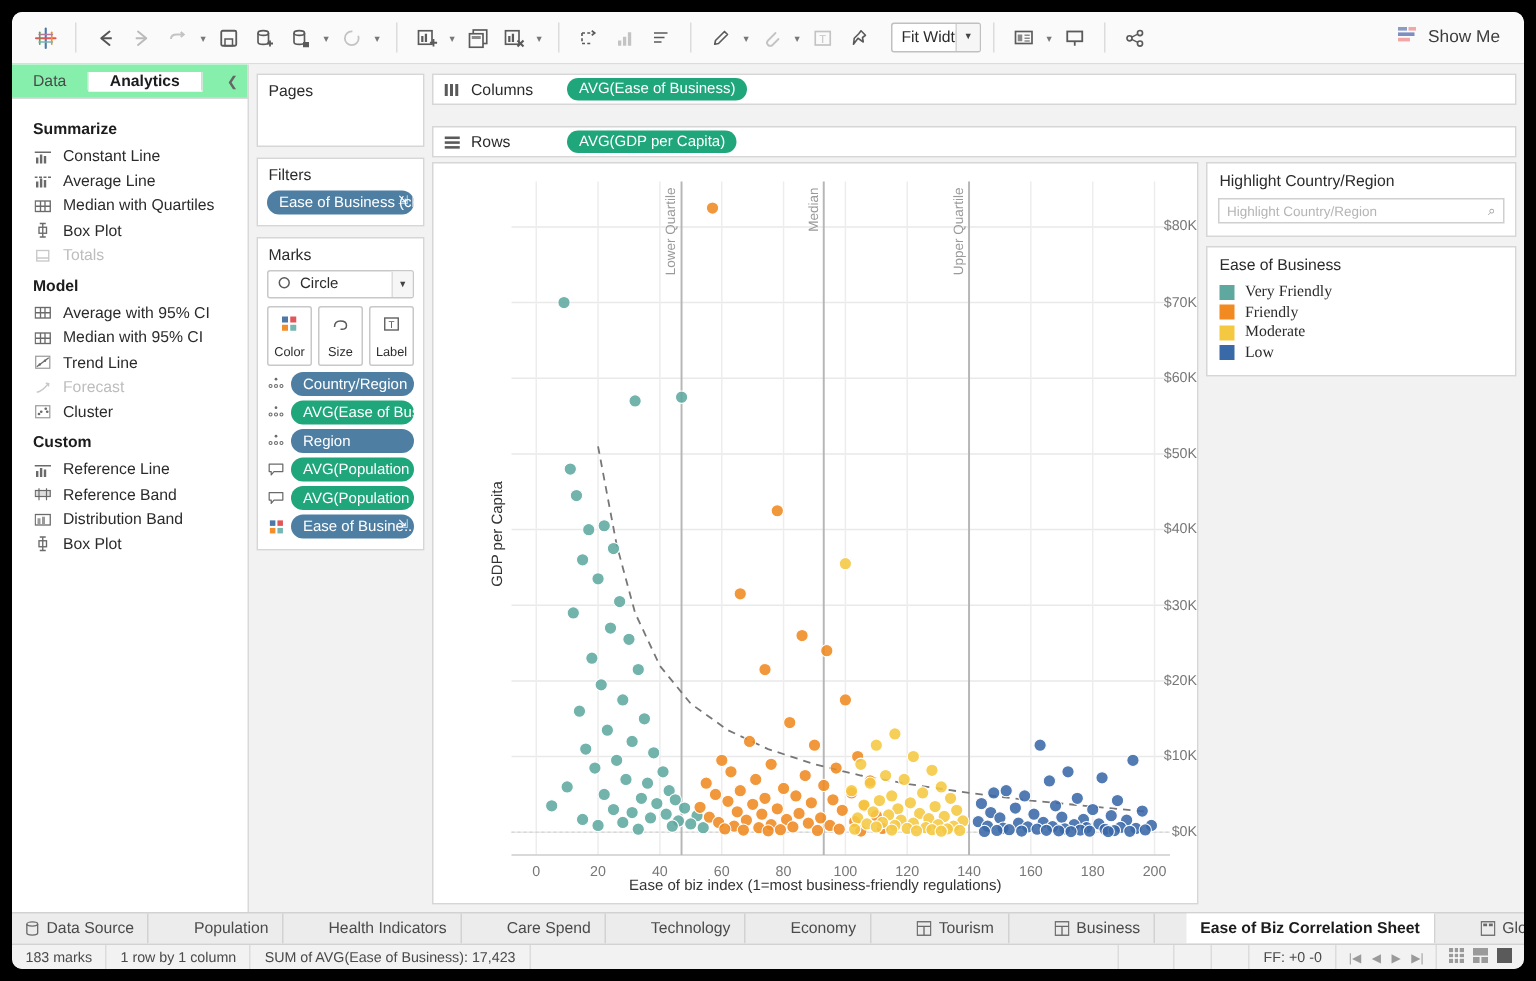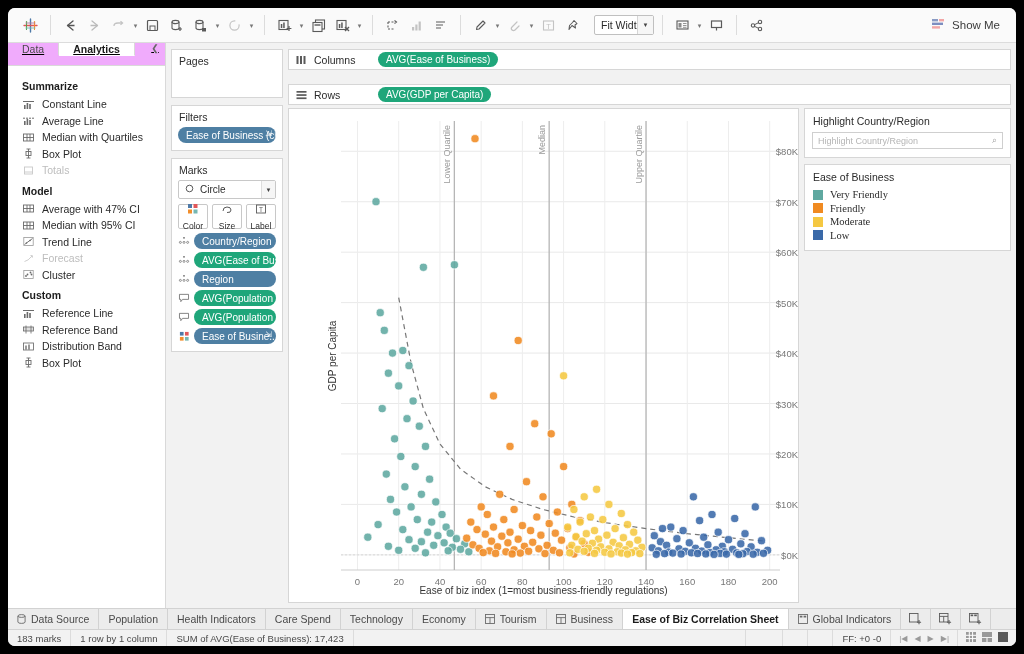--- a/index.html
+++ b/index.html
@@ -90,25 +90,24 @@
   .leftpanel {
     width: 158px;
     background: #ffffff;
     border-right: 1px solid #d9d9d9;
     display: flex; flex-direction: column;
     flex: 0 0 158px;
   }
   .lp-tabs {
     height: 23px;
     display: flex;
-    background: #f0abfc;
+    background: #86efac;
     border-bottom: 1px solid #d9d9d9;
-    align-items: flex-start;
+    align-items: center;
     position: relative;
-    text-decoration: underline;
   }
   .lp-tab {
     padding: 0 14px;
     display: flex; align-items: center;
     font-size: 10.5px; color: #4a4a4a;
     border-right: 1px solid #d9d9d9;
   }
   .lp-tab.active {
     background: #ffffff;
     font-weight: bold;
@@ -189,21 +188,21 @@
   .mark-type .arrowbox {
     position: absolute; right: 0; top: 0; bottom: 0;
     width: 14px;
     border-left: 1px solid #ddd;
     background: #f6f6f6;
     display: flex; align-items: center; justify-content: center;
     font-size: 6px; color: #444;
   }
   .mark-btn-row { display: flex; gap: 4px; margin-bottom: 4px; }
   .mark-btn {
-    width: 34px; height: 25px;
+    width: 34px; height: 40px;
     border: 1px solid #c8c8c8;
     background: #fff;
     border-radius: 2px;
     display: flex; flex-direction: column;
     align-items: center; justify-content: center;
     gap: 6px;
     font-size: 8.5px; color: #2b2b2b;
   }
   .mark-btn .mb-ic { height: 13px; display: flex; align-items: center; }
   .mark-pill-row {
@@ -300,20 +299,21 @@
     white-space: nowrap;
   }
 
   
   .sheettabs {
     height: 21px;
     background: #ececec;
     border-top: 1px solid #d2d2d2;
     display: flex; align-items: stretch;
     flex: 0 0 21px;
+    gap: 21px;
   }
   .stab {
     display: flex; align-items: center; gap: 5px;
     padding: 0 9px;
     font-size: 10.5px; color: #4a4a4a;
     border-right: 1px solid #d2d2d2;
     white-space: nowrap;
   }
   .stab.active { background: #ffffff; font-weight: bold; color: #1c1c1c; }
   .stab .t-ic { font-size: 9px; color: #6a6a6a; display: flex; align-items: center; }
@@ -601,21 +601,21 @@
         <div class="an-group-title">Model</div>
         <div class="an-item">
           <span class="an-ic">
               <svg width="11" height="11" viewBox="0 0 11 11">
                 <rect x="0.5" y="2" width="10" height="7" fill="none" stroke="#6a6a6a" stroke-width="0.9"></rect>
                 <line x1="0.5" y1="5.5" x2="10.5" y2="5.5" stroke="#6a6a6a" stroke-width="0.9"></line>
                 <line x1="4" y1="2" x2="4" y2="9" stroke="#6a6a6a" stroke-width="0.9"></line>
                 <line x1="7" y1="2" x2="7" y2="9" stroke="#6a6a6a" stroke-width="0.9"></line>
               </svg>
             </span>
-          <span>Average with 47% CI</span>
+          <span>Average with 95% CI</span>
         </div>
         <div class="an-item">
           <span class="an-ic">
               <svg width="11" height="11" viewBox="0 0 11 11">
                 <rect x="0.5" y="2" width="10" height="7" fill="none" stroke="#6a6a6a" stroke-width="0.9"></rect>
                 <line x1="0.5" y1="5.5" x2="10.5" y2="5.5" stroke="#6a6a6a" stroke-width="0.9"></line>
                 <line x1="4" y1="2" x2="4" y2="9" stroke="#6a6a6a" stroke-width="0.9"></line>
                 <line x1="7" y1="2" x2="7" y2="9" stroke="#6a6a6a" stroke-width="0.9"></line>
               </svg>
             </span>

